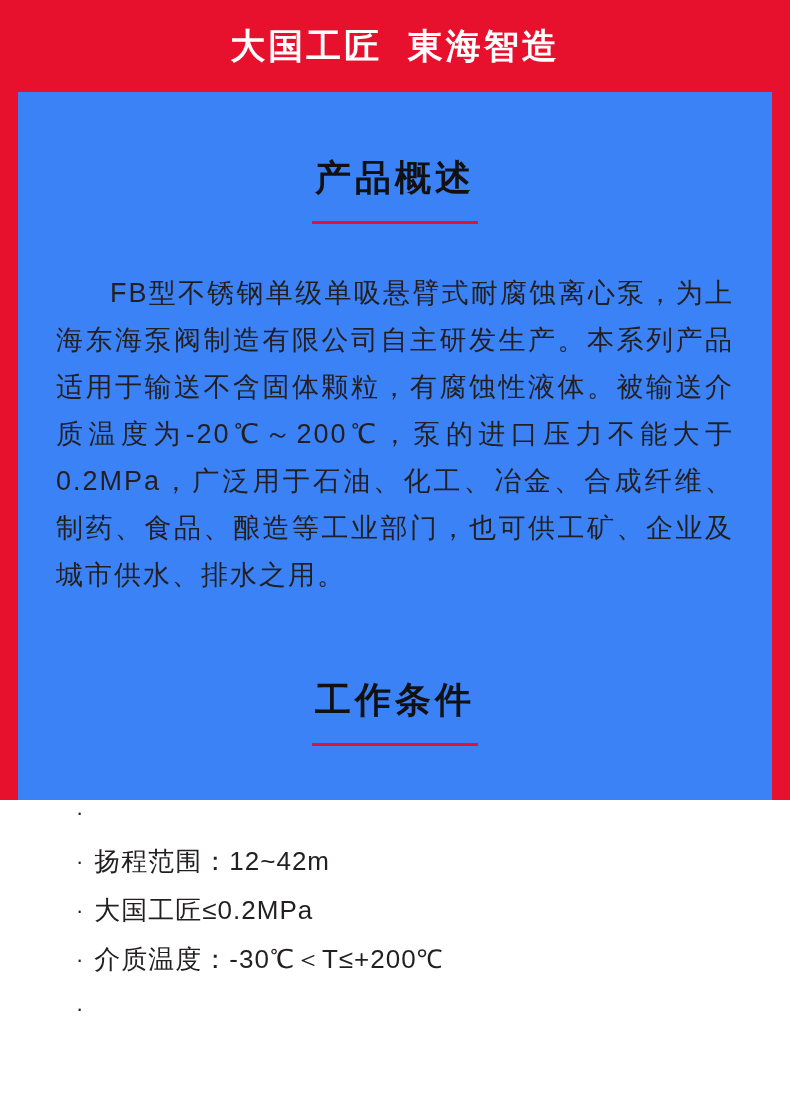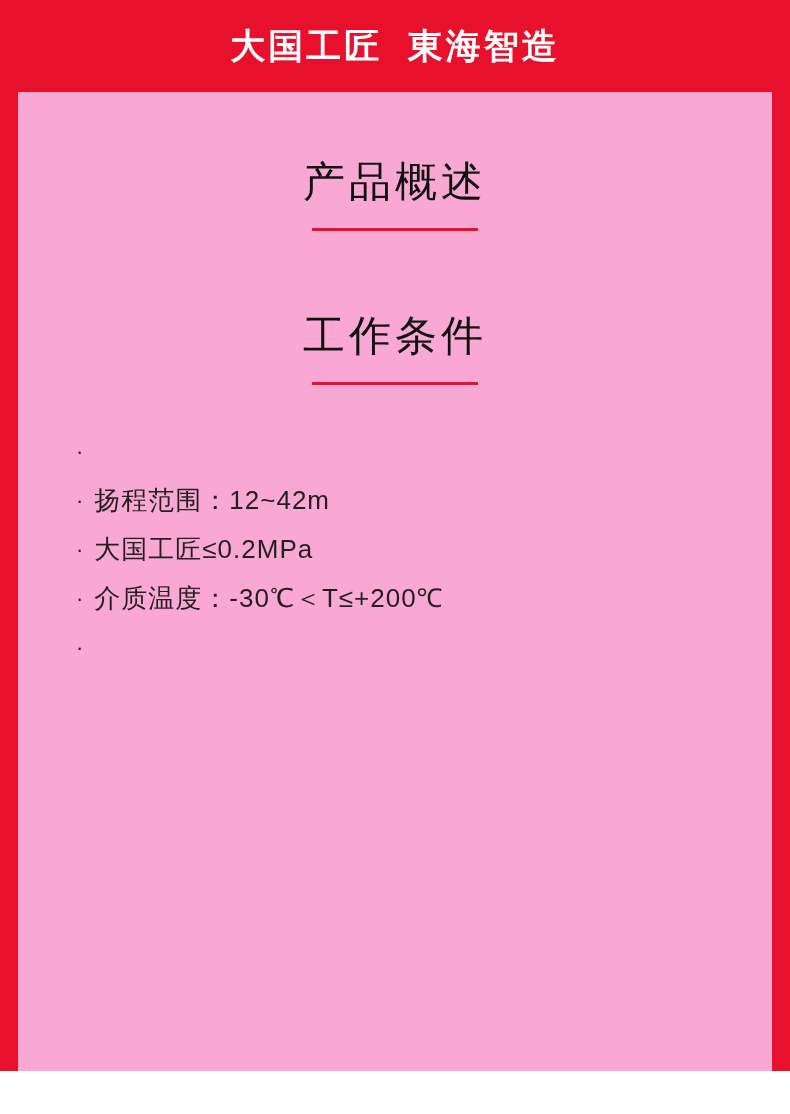--- a/index.html
+++ b/index.html
@@ -10,25 +10,25 @@
     width: 790px;
     height: 1114px;
     background: #ffffff;
     font-family: "Liberation Sans", sans-serif;
     overflow: hidden;
     position: relative;
   }
   .page {
     position: relative;
     width: 790px;
-    height: 1071px;
+    height: 800px;
     box-sizing: border-box;
     border-left: 18px solid #e8112d;
     border-right: 18px solid #e8112d;
-    background: #f9a8d4;
+    background: #3b82f6;
   }
   
   .banner {
     position: absolute;
     left: 0;
     top: 0;
     width: 754px;
     height: 92px;
     background: #e8112d;
     display: flex;
@@ -43,22 +43,22 @@
     white-space: pre;
   }
   .content {
     position: absolute;
     left: 0;
     top: 92px;
     width: 754px;
   }
   .section-title {
     text-align: center;
-    font-size: 42px;
-    font-weight: normal;
+    font-size: 36px;
+    font-weight: bold;
     color: #111111;
     letter-spacing: 4px;
   }
   .title-rule {
     width: 166px;
     height: 3px;
     background: #e8112d;
     margin: 18px auto 0 auto;
   }
   .overview-block {
@@ -107,20 +107,21 @@
 
   <div class="banner">
     <div class="banner-text">大国工匠  東海智造</div>
   </div>
 
   <div class="content">
 
     <div class="overview-block">
       <div class="section-title">产品概述</div>
       <div class="title-rule"></div>
+      <p class="paragraph">FB型不锈钢单级单吸悬臂式耐腐蚀离心泵，为上海东海泵阀制造有限公司自主研发生产。本系列产品适用于输送不含固体颗粒，有腐蚀性液体。被输送介质温度为-20℃～200℃，泵的进口压力不能大于0.2MPa，广泛用于石油、化工、冶金、合成纤维、制药、食品、酿造等工业部门，也可供工矿、企业及城市供水、排水之用。</p>
     </div>
 
     <div class="conditions-block">
       <div class="section-title">工作条件</div>
       <div class="title-rule"></div>
       <ul class="cond-list">
         <li class="cond-item">
           <span class="bullet">·</span>
         </li>
         <li class="cond-item">

